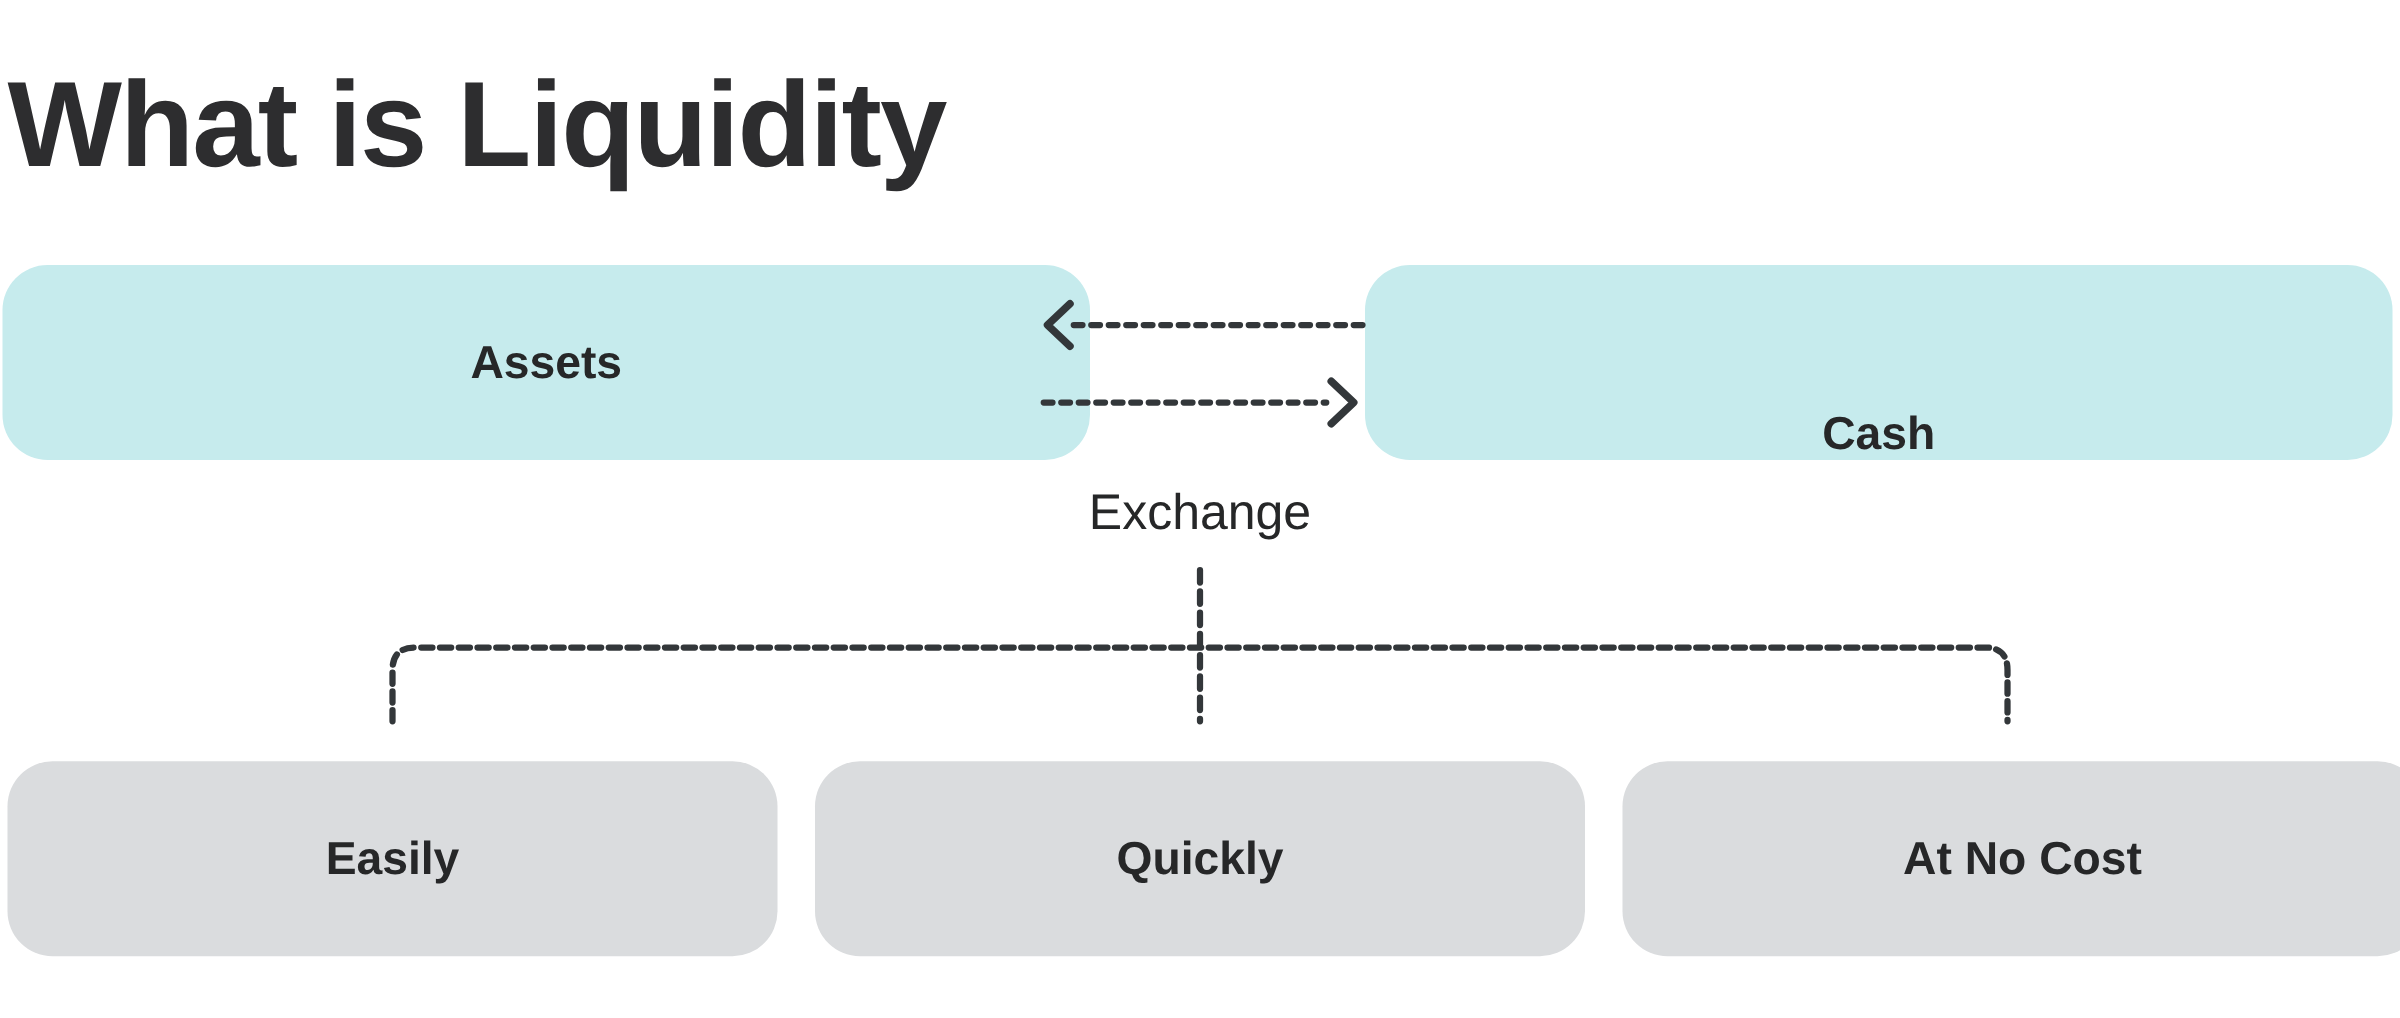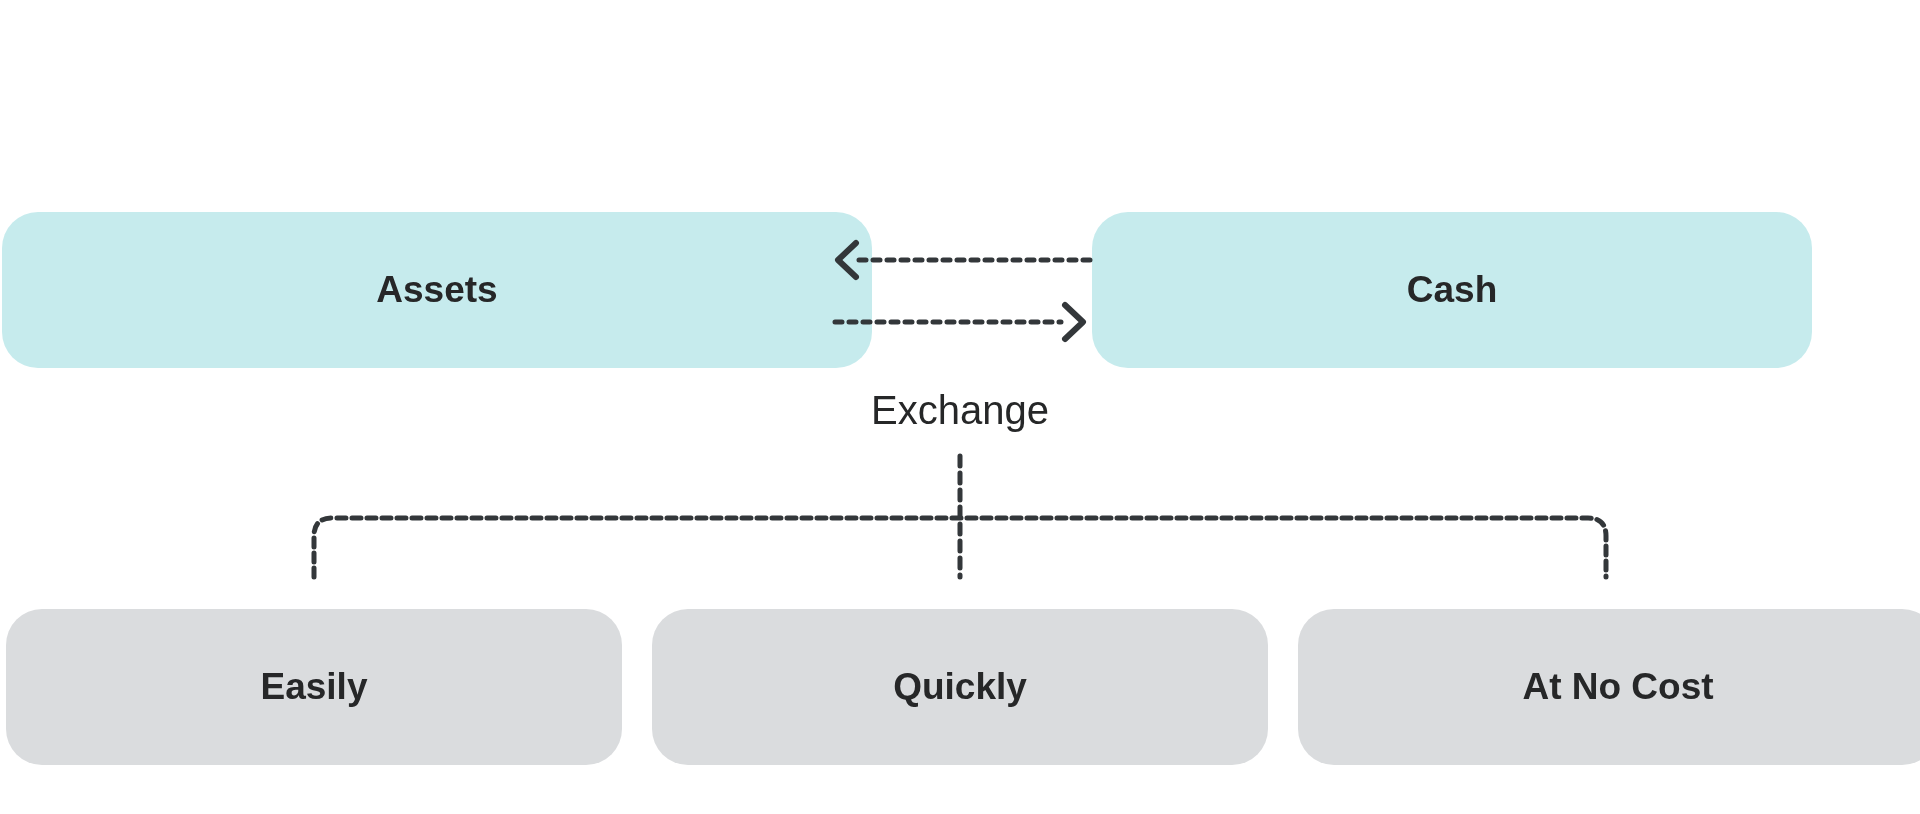--- a/index.html
+++ b/index.html
@@ -38,21 +38,21 @@
     justify-content: center;
     border-radius: 36px;
     font-size: 37px;
     font-weight: 700;
     color: var(--text);
     height: 156px;
   }
   .box.top { background: var(--top-box-fill); top: 212px; }
   .box.bottom { background: var(--bottom-box-fill); top: 609px; }
   .box.assets { left: 2px;    width: 870px; }
-  .box.cash   { left: 1092px; width: 720px; }
+  .box.cash   { left: 1092px; width: 822px; align-items: flex-end; }
   .box.easily    { left: 6px;    width: 616px; }
   .box.quickly   { left: 652px;  width: 616px; }
   .box.atnocost  { left: 1298px; width: 640px; }
   .exchange {
     position: absolute;
     left: 810px;
     top: 388px;
     width: 300px;
     text-align: center;
     font-size: 40px;
@@ -81,20 +81,21 @@
     stroke-width: 6;
     stroke-linecap: round;
     stroke-linejoin: round;
   }
 </style>
 </head>
 <body>
 
 <div class="stage">
 
+  <h1 class="title">What is Liquidity</h1>
 
   <div class="box top assets">
     <span>Assets</span>
   </div>
 
   <div class="box top cash">
     <span>Cash</span>
   </div>
 
   <div class="exchange">Exchange</div>

